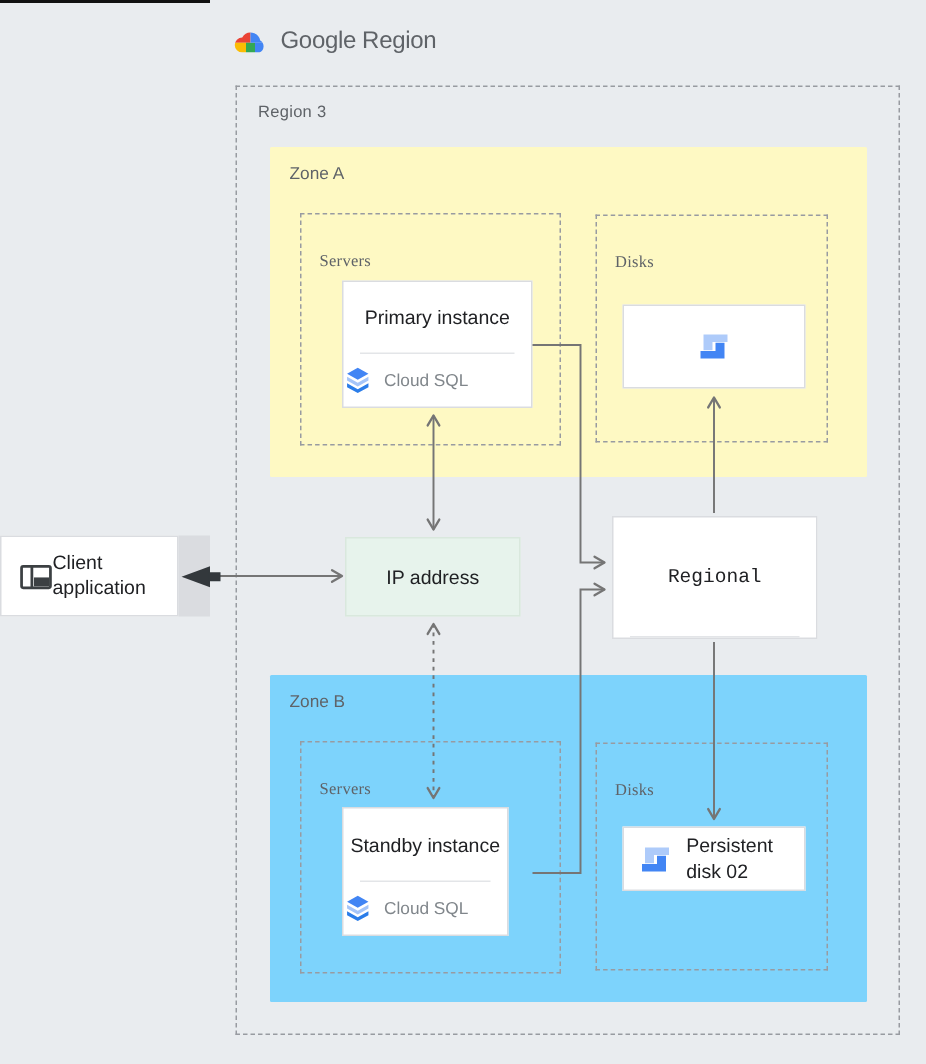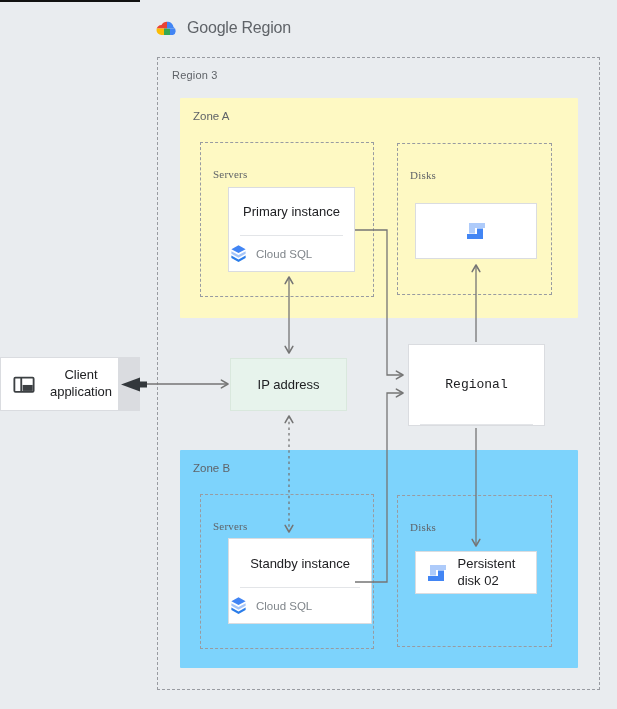--- a/index.html
+++ b/index.html
@@ -11,21 +11,21 @@
   .zone{border-radius:1px;}
   .card{background:#fff;border:1px solid #dadce0;}
   .instance-card{display:flex;flex-direction:column;}
   .card-title{flex:1;display:flex;align-items:center;justify-content:center;
               font-size:13px;color:#202124;}
   .card-divider{height:1px;background:#e3e5e8;margin:0 11px;}
   .product-row{height:35px;display:flex;align-items:center;justify-content:flex-start;
                gap:8px;font-size:11.5px;color:#80868b;}
   .disk-card{display:flex;align-items:center;justify-content:center;gap:9px;}
   .disk-label{width:70px;font-size:13px;color:#202124;line-height:1.3;}
-  .client-card{display:flex;align-items:center;gap:10px;padding-left:12px;text-align:center;}
+  .client-card{display:flex;align-items:center;padding-left:12px;}
   .client-label{width:72px;font-size:13px;color:#202124;line-height:1.3;}
   .ip-box{background:#e7f3ec;border:1px solid #d9e8dd;display:flex;
           align-items:center;justify-content:center;font-size:13px;color:#202124;}
   .group-label{position:absolute;left:12px;top:25px;font-family:Liberation Serif, serif;}
   .zone-label{position:absolute;left:13px;top:12px;font-size:11.5px;color:#5f6368;}
   .logo{display:flex;align-items:center;gap:8px;}
   .logo-text{font-size:16px;color:#5f6368;letter-spacing:-.2px;}
   .logo-google{font-weight:400;margin-right:4px;text-align:right;}
   .arrows{position:absolute;left:0;top:0;pointer-events:none;z-index:20;}
 </style>
@@ -114,21 +114,21 @@
   </div>
 
   <div class="abs dashed-box" style="left:200px;top:494px;width:174px;height:155px;">
     <span class="small-label group-label">Servers</span>
   </div>
 
   <div class="abs dashed-box" style="left:397px;top:495px;width:155px;height:152px;">
     <span class="small-label group-label">Disks</span>
   </div>
 
-  <div class="abs card instance-card" style="left:228px;top:538px;width:144px;height:86px;">
+  <div class="abs card instance-card" style="left:228px;top:538px;width:111px;height:86px;">
     <div class="card-title">Standby instance</div>
     <div class="card-divider"></div>
     <div class="product-row">
       <svg width="19" height="19" viewBox="0 0 24 24">
         <path fill="#4285f4" d="M12 1.5 L21 6.5 L12 11.5 L3 6.5 Z"></path>
         <path fill="#a5c5f9" d="M3 9 L12 14 L21 9 L21 12.3 L12 17.3 L3 12.3 Z"></path>
         <path fill="#2b7de9" d="M3 14.5 L12 19.5 L21 14.5 L21 17.8 L12 22.8 L3 17.8 Z"></path>
       </svg>
       <span>Cloud SQL</span>
     </div>

